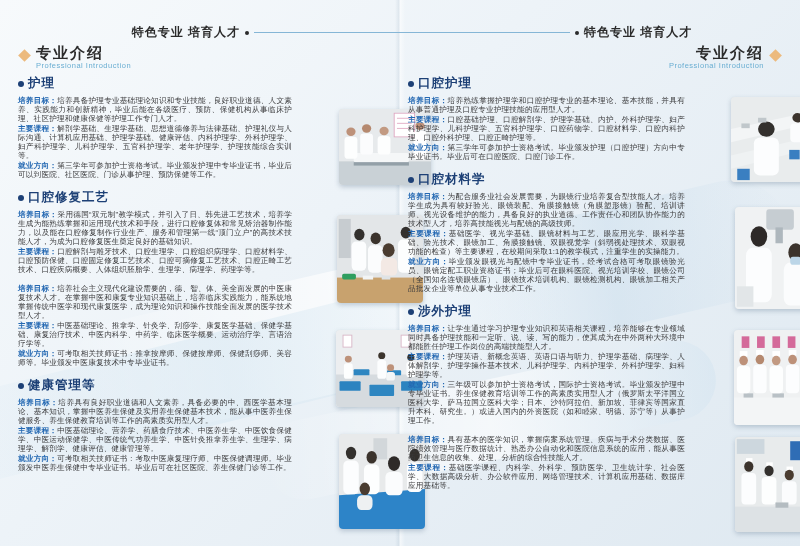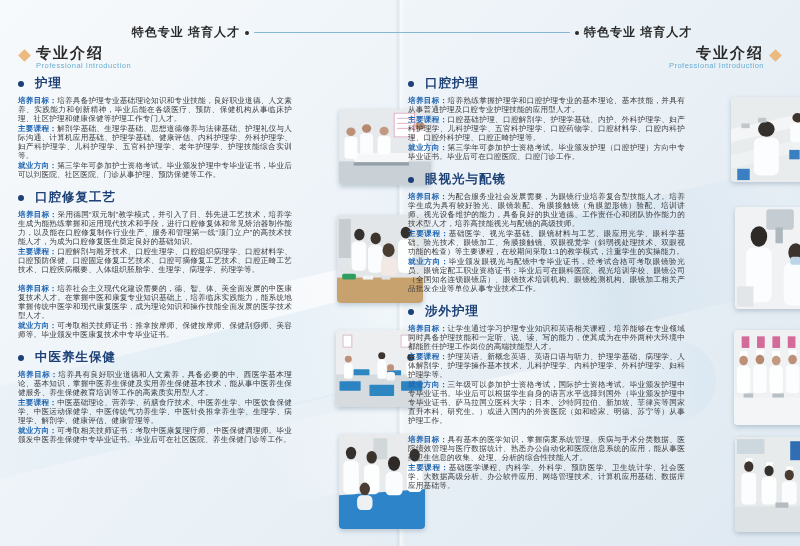--- a/index.html
+++ b/index.html
@@ -36,21 +36,21 @@
   .diamond{width:9px;height:9px;background:#ecba7e;transform:rotate(45deg);margin-top:6px;flex:none;}
   .ph-text{margin:0 7px;}
   .page.rgt .ph-text{text-align:right;}
   .ph-title{font-size:15px;font-weight:bold;color:#2b2b2b;letter-spacing:2px;line-height:16px;}
   .ph-sub{font-size:7.5px;color:#6aaed2;letter-spacing:.5px;}
   
   .content{position:absolute;top:70px;}
   .page.lft .content{left:18px;width:274px;}
   .page.rgt .content{left:8px;width:277px;}
   .section{margin-bottom:10px;}
-  .sec-title{display:flex;align-items:center;margin:0 0 4px 0;font-size:12.5px;font-weight:bold;color:#1d4076;letter-spacing:1px;font-family:"Liberation Serif","DejaVu Serif",serif;gap:7px;}
+  .sec-title{display:flex;align-items:center;margin:0 0 4px 0;font-size:12.5px;font-weight:bold;color:#1d4076;letter-spacing:1px;font-family:"Liberation Serif","DejaVu Serif",serif;}
   .sec-bullet{width:6px;height:6px;border-radius:50%;background:#1d4076;margin-right:4px;flex:none;}
   .para{margin:0 0 1px 0;font-size:7.6px;line-height:9px;text-align:justify;letter-spacing:.2px;}
   .lbl{color:#2468b2;font-weight:bold;}
   
   .photo{position:absolute;border-radius:4px;overflow:hidden;box-shadow:0 2px 5px rgba(60,90,120,.28);background:#dfe3e6;}
   .photo svg{display:block;width:100%;height:100%;}
   .ph1{left:299px;top:88px;width:92px;height:76px;}
   .ph2{left:297px;top:194px;width:86px;height:88px;}
   .ph3{left:296px;top:309px;width:88px;height:77px;}
   .ph4{left:299px;top:413px;width:86px;height:95px;}
@@ -103,26 +103,27 @@
       <div class="section">
         <h3 class="sec-title">
             <span class="sec-bullet"></span>
             <span>口腔修复工艺</span>
           </h3>
         <p class="para"><span class="lbl">培养目标：</span><span>采用德国“双元制”教学模式，并引入了日、韩先进工艺技术，培养学生成为能熟练掌握和运用现代技术和手段，进行口腔修复体和常见矫治器制作能力，以及能在口腔修复制作行业生产、服务和管理第一线“顶门立户”的高技术技能人才，为成为口腔修复医生奠定良好的基础知识。</span></p>
         <p class="para"><span class="lbl">主要课程：</span><span>口腔解剖与雕牙技术、口腔生理学、口腔组织病理学、口腔材料学、口腔预防保健、口腔固定修复工艺技术、口腔可摘修复工艺技术、口腔正畸工艺技术、口腔疾病概要、人体组织胚胎学、生理学、病理学、药理学等。</span></p>
       </div>
       <div class="section">
         <p class="para"><span class="lbl">培养目标：</span><span>培养社会主义现代化建设需要的，德、智、体、美全面发展的中医康复技术人才。在掌握中医和康复专业知识基础上，培养临床实践能力，能系统地掌握传统中医学和现代康复医学，成为理论知识和操作技能全面发展的医学技术型人才。</span></p>
+        <p class="para"><span class="lbl">主要课程：</span><span>中医基础理论、推拿学、针灸学、刮痧学、康复医学基础、保健学基础、康复治疗技术、中医内科学、中药学、临床医学概要、运动治疗学、言语治疗学等。</span></p>
         <p class="para"><span class="lbl">就业方向：</span><span>可考取相关技师证书：推拿按摩师、保健按摩师、保健刮痧师、美容师等。毕业颁发中医康复技术中专毕业证书。</span></p>
       </div>
       <div class="section">
         <h3 class="sec-title">
             <span class="sec-bullet"></span>
-            <span>中医养生保健</span>
+            <span>健康管理等</span>
           </h3>
         <p class="para"><span class="lbl">培养目标：</span><span>培养具有良好职业道德和人文素养，具备必要的中、西医学基本理论、基本知识，掌握中医养生保健及实用养生保健基本技术，能从事中医养生保健服务、养生保健教育培训等工作的高素质实用型人才。</span></p>
         <p class="para"><span class="lbl">主要课程：</span><span>中医基础理论、营养学、药膳食疗技术、中医养生学、中医饮食保健学、中医运动保健学、中医传统气功养生学、中医针灸推拿养生学、生理学、病理学、解剖学、健康评估、健康管理等。</span></p>
         <p class="para"><span class="lbl">就业方向：</span><span>可考取相关技师证书：考取中医康复理疗师、中医保健调理师。毕业颁发中医养生保健中专毕业证书。毕业后可在社区医院、养生保健门诊等工作。</span></p>
       </div>
     </div>
 
     <figure class="photo ph1" aria-label="nursing-bedside-practice-photo">
       <svg viewBox="0 0 100 90" preserveAspectRatio="none">
         <rect width="100" height="90" fill="#e7eaec"></rect>
@@ -217,34 +218,34 @@
             <span class="sec-bullet"></span>
             <span>口腔护理</span>
           </h3>
         <p class="para"><span class="lbl">培养目标：</span><span>培养熟练掌握护理学和口腔护理专业的基本理论、基本技能，并具有从事普通护理及口腔专业护理技能的应用型人才。</span></p>
         <p class="para"><span class="lbl">主要课程：</span><span>口腔基础护理、口腔解剖学、护理学基础、内护、外科护理学、妇产科护理学、儿科护理学、五官科护理学、口腔药物学、口腔材料学、口腔内科护理、口腔外科护理、口腔正畸护理等。</span></p>
         <p class="para"><span class="lbl">就业方向：</span><span>第三学年可参加护士资格考试。毕业颁发护理（口腔护理）方向中专毕业证书。毕业后可在口腔医院、口腔门诊工作。</span></p>
       </div>
       <div class="section">
         <h3 class="sec-title">
             <span class="sec-bullet"></span>
-            <span>眼视光与配镜</span>
+            <span>口腔材料学</span>
           </h3>
         <p class="para"><span class="lbl">培养目标：</span><span>为配合服务业社会发展需要，为眼镜行业培养复合型技能人才。培养学生成为具有较好验光、眼镜装配、角膜接触镜（角膜塑形镜）验配、培训讲师、视光设备维护的能力，具备良好的执业道德、工作责任心和团队协作能力的技术型人才，培养高技能视光与配镜的高级技师。</span></p>
         <p class="para"><span class="lbl">主要课程：</span><span>基础医学、视光学基础、眼镜材料与工艺、眼应用光学、眼科学基础、验光技术、眼镜加工、角膜接触镜、双眼视觉学（斜弱视处理技术、双眼视功能的检查）等主要课程，在校期间采取1:1的教学模式，注重学生的实操能力。</span></p>
         <p class="para"><span class="lbl">就业方向：</span><span>毕业颁发眼视光与配镜中专毕业证书，经考试合格可考取眼镜验光员、眼镜定配工职业资格证书；毕业后可在眼科医院、视光培训学校、眼镜公司（全国知名连锁眼镜店）、眼镜技术培训机构、眼镜检测机构、眼镜加工相关产品批发企业等单位从事专业技术工作。</span></p>
       </div>
       <div class="section">
         <h3 class="sec-title">
             <span class="sec-bullet"></span>
             <span>涉外护理</span>
           </h3>
         <p class="para"><span class="lbl">培养目标：</span><span>让学生通过学习护理专业知识和英语相关课程，培养能够在专业领域同时具备护理技能和一定听、说、读、写的能力，使其成为在中外两种大环境中都能胜任护理工作岗位的高端技能型人才。</span></p>
         <p class="para"><span class="lbl">主要课程：</span><span>护理英语、新概念英语、英语口语与听力、护理学基础、病理学、人体解剖学、护理学操作基本技术、儿科护理学、内科护理学、外科护理学、妇科护理学等。</span></p>
-        <p class="para"><span class="lbl">就业方向：</span><span>三年级可以参加护士资格考试，国际护士资格考试。毕业颁发护理中专毕业证书。毕业后可以根据学生自身的语言水平选择到国外（毕业颁发护理中专毕业证书、萨马拉国立医科大学；日本、沙特阿拉伯、新加坡、菲律宾等国家直升本科、研究生。）或进入国内的外资医院（如和睦家、明德、苏宁等）从事护理工作。</span></p>
+        <p class="para"><span class="lbl">就业方向：</span><span>三年级可以参加护士资格考试，国际护士资格考试。毕业颁发护理中专毕业证书。养生保健教育培训等工作的高素质实用型人才（俄罗斯太平洋国立医科大学、萨马拉国立医科大学；日本、沙特阿拉伯、新加坡、菲律宾等国家直升本科、研究生。）或进入国内的外资医院（如和睦家、明德、苏宁等）从事护理工作。</span></p>
       </div>
       <div class="section">
         <p class="para"><span class="lbl">培养目标：</span><span>具有基本的医学知识，掌握病案系统管理、疾病与手术分类数据、医院绩效管理与医疗数据统计、熟悉办公自动化和医院信息系统的应用，能从事医药卫生信息的收集、处理、分析的综合性技能人才。</span></p>
         <p class="para"><span class="lbl">主要课程：</span><span>基础医学课程、内科学、外科学、预防医学、卫生统计学、社会医学、大数据高级分析、办公软件应用、网络管理技术、计算机应用基础、数据库应用基础等。</span></p>
 
       </div>
     </div>
 
     <figure class="photo ph5" aria-label="oral-nursing-lab-photo">
       <svg viewBox="0 0 100 90" preserveAspectRatio="none">

